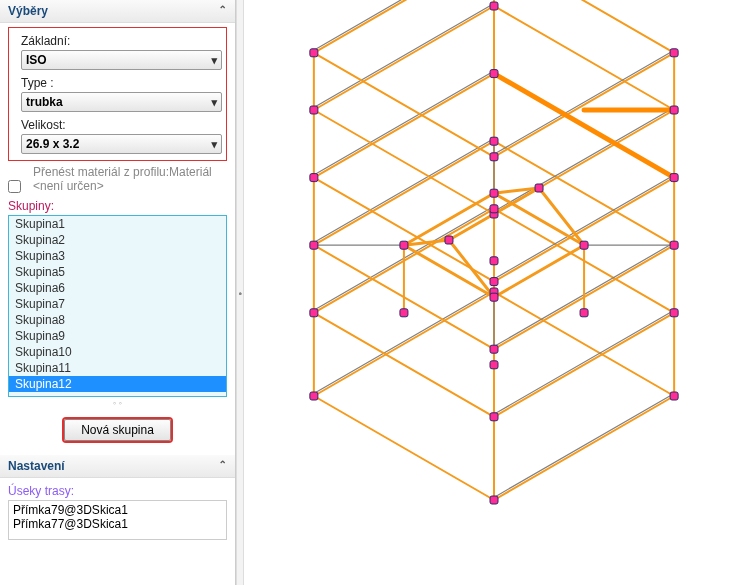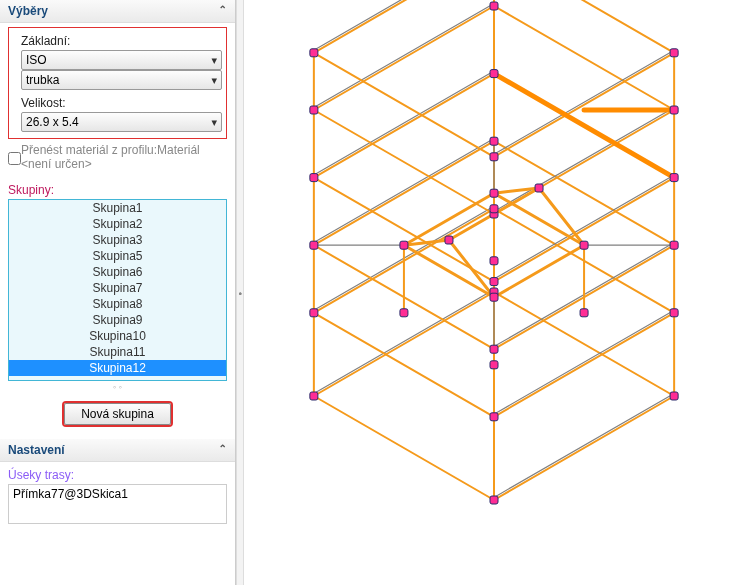--- a/index.html
+++ b/index.html
@@ -49,44 +49,44 @@
     width: 100%;
     height: 20px;
     background: linear-gradient(#fdfdfd, #e6e6e6);
     border: 1px solid #999;
     border-radius: 2px;
     padding: 0 20px 0 4px;
     font-size: 12px;
     line-height: 18px;
     cursor: pointer;
     position: relative;
+    font-weight: bold;
   }
   .select::after {
     content: "▾";
     position: absolute;
     right: 4px;
     top: 0;
     line-height: 18px;
     color: #333;
     font-size: 11px;
   }
   .checkbox-row {
     display: flex;
-    align-items: center;
-    gap: 0;
-    margin: 4px 0 12px 0;
+    align-items: flex-end;
+    gap: 12px;
+    margin: 4px 0 6px 0;
     color: #888;
   }
   .checkbox-row input { margin-top: 2px; }
   .listbox {
     border: 1px solid #42b6d6;
     background: #eaf8fc;
     height: 182px;
     overflow-y: auto;
-    text-align: center;
   }
   .listbox .item {
     padding: 1px 6px;
     color: #333;
     cursor: pointer;
   }
   .listbox .item.selected {
     background: #1e90ff;
     color: #fff;
   }
@@ -151,24 +151,25 @@
     <span>Výběry</span>
     <span class="chev">⌃</span>
   </div>
 
   <div class="section-body">
 
     <div class="red-box">
       <div class="field-label">Základní:</div>
       <div class="select">ISO</div>
 
+      <div class="field-label" style="margin-top:6px">Type :</div>
       <div class="select">trubka</div>
 
       <div class="field-label" style="margin-top:6px">Velikost:</div>
-      <div class="select">26.9 x 5.4</div>
+      <div class="select">26.9 x 3.2</div>
     </div>
 
     <label class="checkbox-row">
       <input type="checkbox" style="">
       <span>Přenést materiál z profilu:Materiál &lt;není určen&gt;</span>
     </label>
 
     <div class="field-label" style="color:#be185d;margin-top:2px">Skupiny:</div>
 
     <div class="listbox">
@@ -194,20 +195,21 @@
 
   <div class="section-header">
     <span>Nastavení</span>
     <span class="chev">⌃</span>
   </div>
 
   <div class="section-body">
     <div class="field-label" style="color:#8b5cf6">Úseky trasy:</div>
     <div class="plainlist">
 
+    <div>Přímka79@3DSkica1</div>
         <div>Přímka77@3DSkica1</div>
       </div>
   </div>
 
 </div>
 
 <div class="splitter">
     <span>••</span>
   </div>
 

